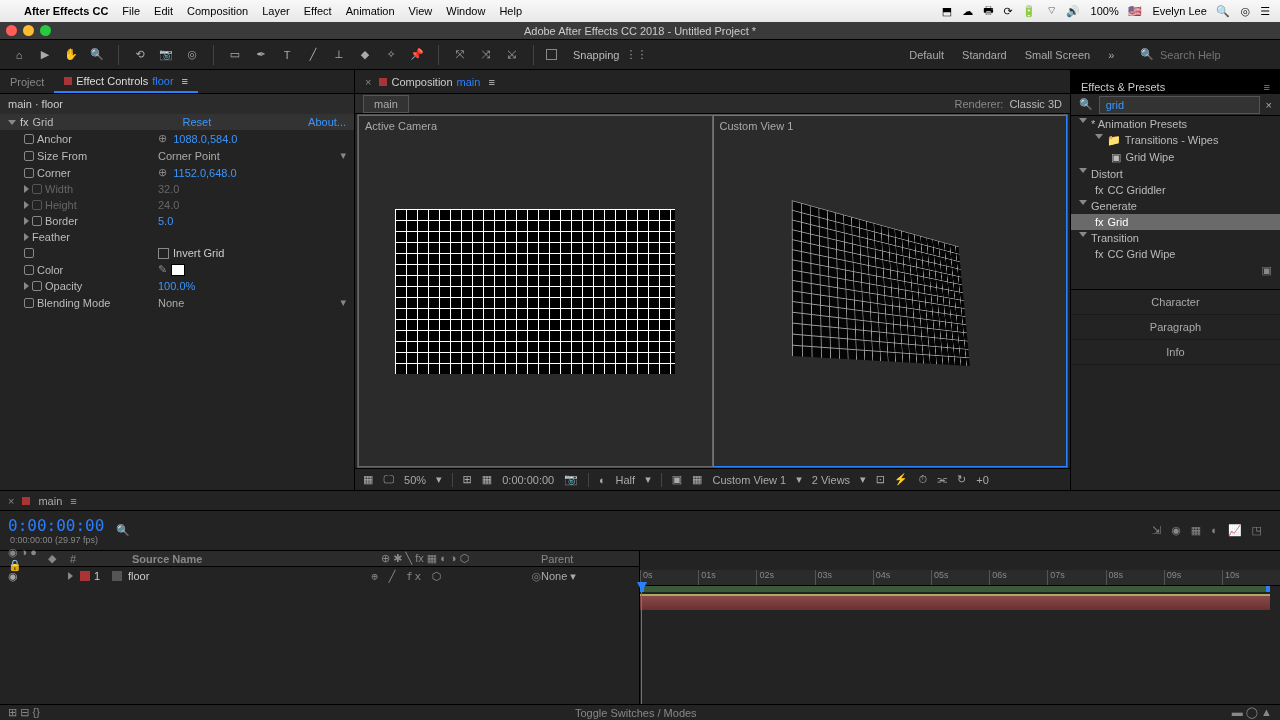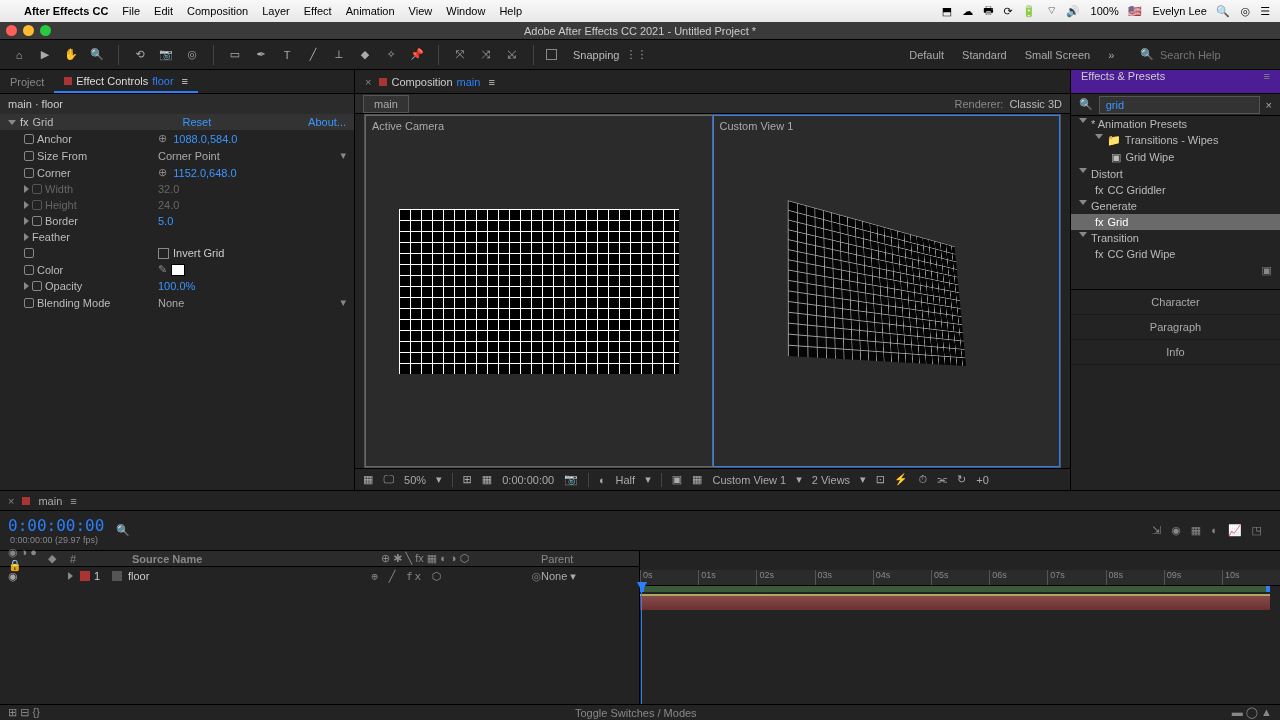--- a/index.html
+++ b/index.html
@@ -39,32 +39,32 @@
 .triangle.right { border-left: 5px solid #888; border-top: 4px solid transparent; border-bottom: 4px solid transparent; }
 .triangle.down { border-top: 5px solid #888; border-left: 4px solid transparent; border-right: 4px solid transparent; }
 .center-panel { flex: 1; display: flex; flex-direction: column; background: #232323; }
 .comp-tabs { height: 24px; display: flex; align-items: center; background: #232323; border-bottom: 1px solid #000; }
 .comp-tabs .tab { padding: 4px 10px; color: #ccc; display: flex; align-items: center; gap: 4px; }
 .comp-tabs .tab .close-x { color: #888; margin-right: 4px; cursor: pointer; }
 .comp-tabs .tab .highlight { color: #2a7fff; }
 .subtab-row { height: 20px; background: #2b2b2b; display: flex; align-items: center; padding: 0 8px; border-bottom: 1px solid #000; color: #aaa; }
 .subtab-row .rend { margin-left: auto; color: #888; }
 .subtab-row .rend .val { color: #bbb; margin-left: 6px; }
-.viewer { flex: 1; display: flex; background: #7f1d1d; position: relative; border: 1px solid #555; margin: 0 9px; }
+.viewer { flex: 1; display: flex; background: #7f1d1d; position: relative; border: 1px solid #555; margin: 0 2px; }
 .view-pane { flex: 1; border: 1px solid #666; position: relative; display: flex; flex-direction: column; }
 .view-pane.active { border-color: #2a7fff; }
 .view-label { position: absolute; top: 4px; left: 6px; color: #aaa; font-size: 11px; z-index: 2; }
 .view-canvas { flex: 1; display: flex; align-items: center; justify-content: center; background: #2b2b2b; }
 .grid-2d { width: 280px; height: 165px; background: #000; background-image: linear-gradient(#fff 1px, transparent 1px), linear-gradient(90deg, #fff 1px, transparent 1px); background-size: 11px 11px; }
 .grid-3d-wrap { width: 260px; height: 200px; perspective: 500px; display:flex; align-items:center; justify-content:center; }
 .grid-3d { width: 280px; height: 165px; background: #000; background-image: linear-gradient(#aaa 1px, transparent 1px), linear-gradient(90deg, #aaa 1px, transparent 1px); background-size: 11px 11px; transform: rotateX(18deg) rotateY(40deg) rotateZ(-4deg) scale(0.85); opacity: 0.9; }
 .viewer-bottom { height: 22px; background: #232323; display: flex; align-items: center; padding: 0 8px; gap: 10px; border-top: 1px solid #000; color: #aaa; font-size: 10px; }
 .viewer-bottom .sep { flex: 0 0 1px; height: 14px; background: #444; }
 .right-panel { width: 210px; background: #232323; border-left: 1px solid #000; display: flex; flex-direction: column; }
-.ep-header { height: 24px; display: flex; align-items: flex-start; padding: 0 10px; background: #4c1d95; border-bottom: 1px solid #000; color: #ccc; gap: 24px; }
+.ep-header { height: 24px; display: flex; align-items: flex-end; padding: 0 10px; background: #000000; border-bottom: 1px solid #000; color: #ccc; gap: 24px; }
 .ep-header .menu-icon { margin-left: auto; color: #888; }
 .ep-search { height: 22px; display: flex; align-items: center; padding: 0 8px; background: #262626; gap: 6px; border-bottom: 1px solid #000; }
 .ep-search input { flex: 1; background: #333; border: 1px solid #555; color: #3a96ff; padding: 2px 6px; outline: none; }
 .ep-search .x { color: #aaa; cursor: pointer; }
 .ep-tree { flex: 0 0 auto; }
 .ep-item { padding: 2px 8px; color: #bbb; display: flex; align-items: flex-start; gap: 4px; }
 .ep-item.selected { background: #6a6a6a; color: #fff; }
 .ep-item .ind1 { padding-left: 12px; } .ep-item .ind2 { padding-left: 28px; }
 .ep-cats { border-top: 1px solid #000; margin-top: 10px; text-align: center; }
 .ep-cat { padding: 6px 10px; color: #aaa; border-bottom: 1px solid #1a1a1a; cursor: pointer; }
@@ -134,21 +134,21 @@
     <span>☰</span>
   </div>
 </div>
 
 <div class="titlebar">
   <div class="dots">
     <div class="dot r"></div>
     <div class="dot y"></div>
     <div class="dot g"></div>
   </div>
-  <span>Adobe After Effects CC 2021 - Untitled Project *</span>
+  <span>Adobe After Effects CC 2018 - Untitled Project *</span>
 </div>
 
 <div class="toolbar">
   <span class="tool-icon">⌂</span>
   <span class="tool-icon">▶</span>
   <span class="tool-icon">✋</span>
   <span class="tool-icon">🔍</span>
   <div class="tool-sep"></div>
   <span class="tool-icon">⟲</span>
   <span class="tool-icon">📷</span>

